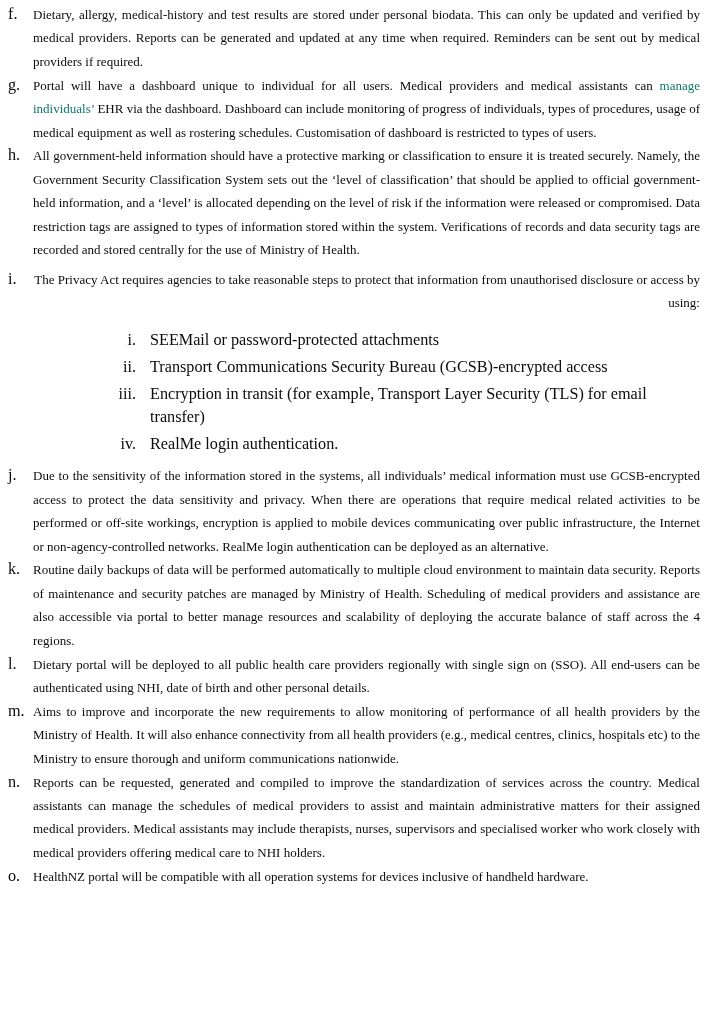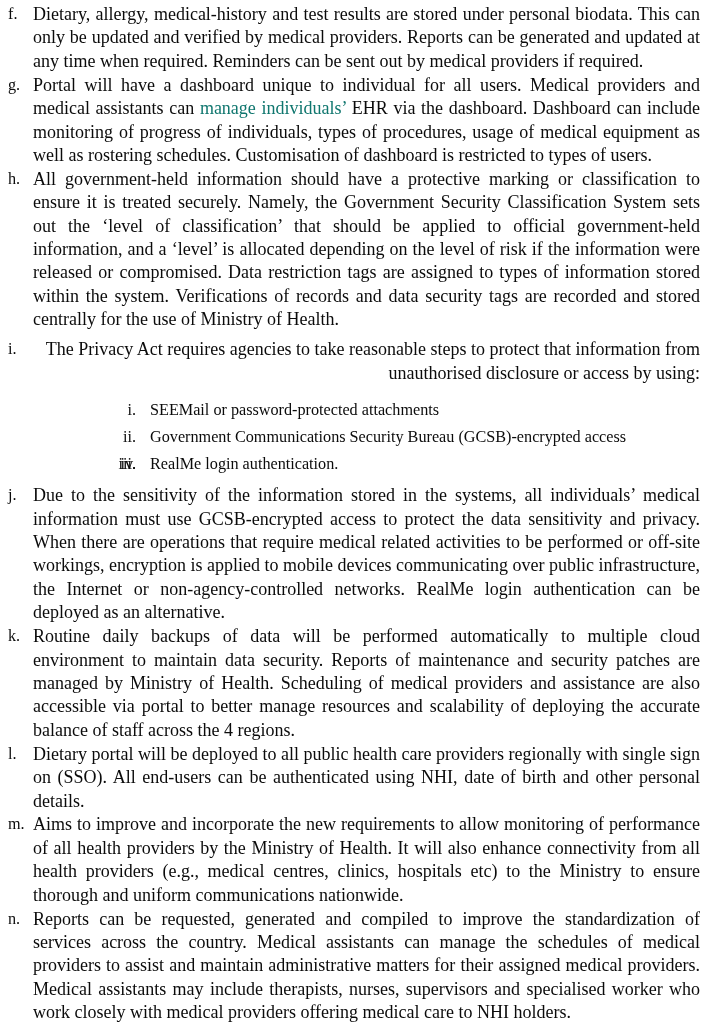--- a/index.html
+++ b/index.html
@@ -38,21 +38,21 @@
   .alpha-marker {
     position: absolute;
     left: 0;
     top: 0;
     width: 20px;
     text-align: left;
     font-size: 16.2px;
     line-height: 23.4px;
   }
   .alpha-body {
-    font-size: 18px;
+    font-size: 13px;
     line-height: 23.4px;
     text-align: justify;
     text-justify: inter-word;
     hyphens: none;
   }
   .alpha-body.ragged {
     text-align: right;
   }
   .alpha-body:last-child {
     margin-bottom: 0;
@@ -119,24 +119,25 @@
       <span class="alpha-marker">i.</span>
       <div class="alpha-body ragged">The Privacy Act requires agencies to take reasonable steps to protect that information from unauthorised disclosure or access by using:</div>
 
       <ol class="roman-list">
         <li class="roman-item">
           <span class="roman-marker">i.</span>
           <span class="roman-text">SEEMail or password-protected attachments</span>
         </li>
         <li class="roman-item">
           <span class="roman-marker">ii.</span>
-          <span class="roman-text">Government Communications Security Bureau (GCSB)-encrypted access</span>
+          <span class="roman-text">Transport Communications Security Bureau (GCSB)-encrypted access</span>
         </li>
         <li class="roman-item">
           <span class="roman-marker">iii.</span>
+          <span class="roman-text">Encryption in transit (for example, Transport Layer Security (TLS) for email transfer)</span>
         </li>
         <li class="roman-item">
           <span class="roman-marker">iv.</span>
           <span class="roman-text">RealMe login authentication.</span>
         </li>
       </ol>
     </li>
 
     <li class="alpha-item">
       <span class="alpha-marker">j.</span>

